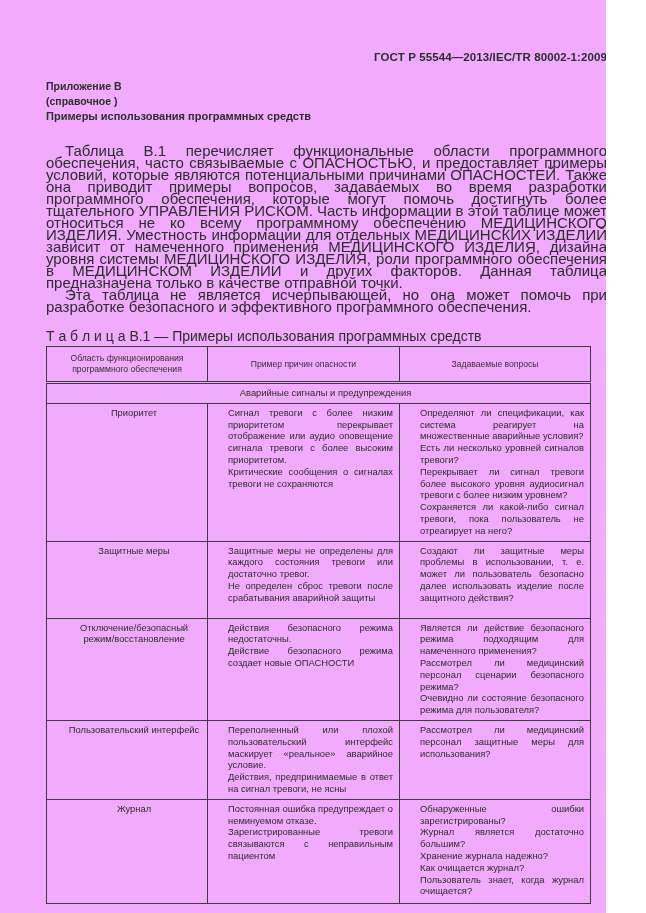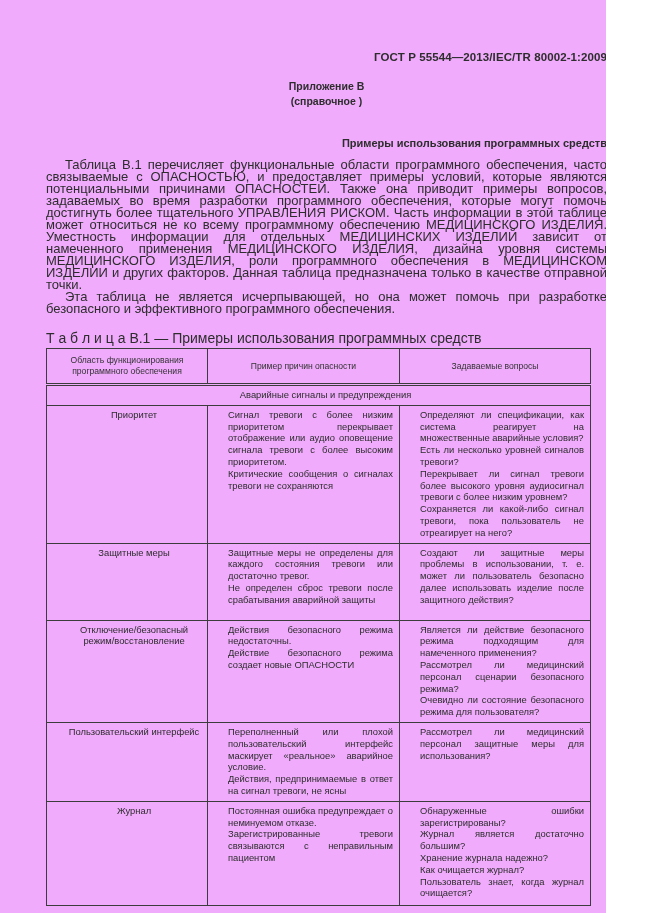--- a/index.html
+++ b/index.html
@@ -24,35 +24,34 @@
   .doc-code {
     margin-top: 51px;
     text-align: right;
     font-weight: bold;
     font-size: 11.5px;
     line-height: 13px;
     letter-spacing: 0.1px;
   }
   .appendix {
     margin-top: 15px;
-    text-align: center;
+    text-align: left;
     font-weight: bold;
     font-size: 10.5px;
     line-height: 15px;
   }
   .main-title {
-    margin-top: 27px;
-    text-align: right;
+    text-align: left;
     font-weight: bold;
     font-size: 11px;
     line-height: 14px;
   }
   .body-text {
-    margin-top: 9px;
-    font-size: 13px;
+    margin-top: 22px;
+    font-size: 15px;
     line-height: 12px;
     text-align: justify;
   }
   .body-text p { margin: 0; text-indent: 19px; }
   .table-caption {
     margin-top: 17px;
     margin-bottom: 4px;
     font-size: 14px;
     line-height: 12px;
   }

